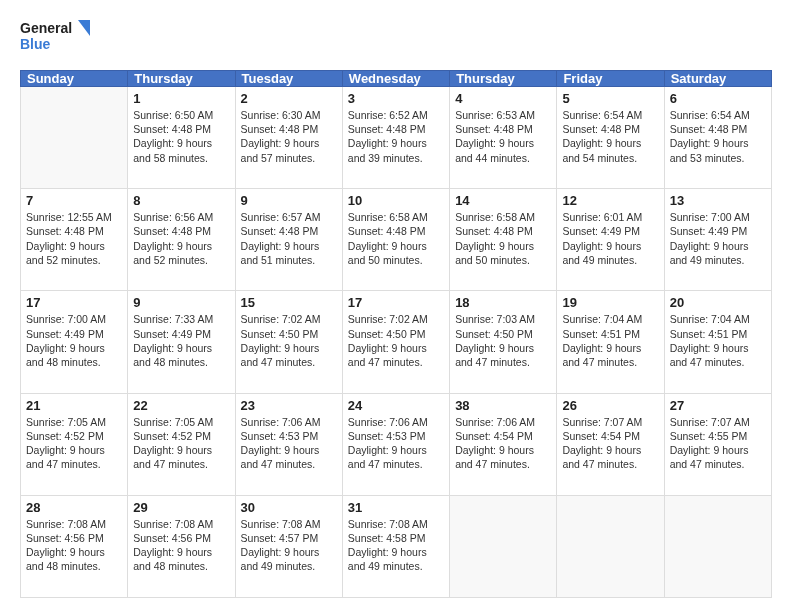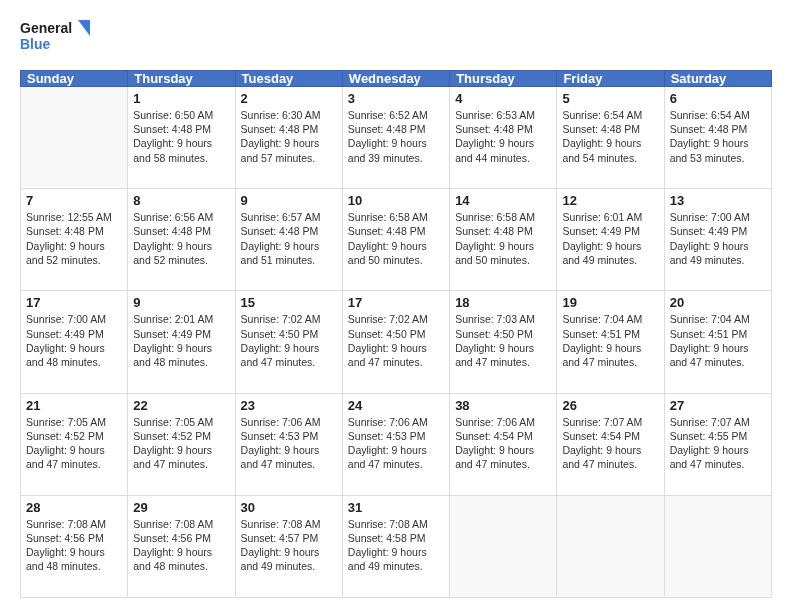--- a/index.html
+++ b/index.html
@@ -211,21 +211,21 @@
         <tr>
           <td>
             <span class="day-num">17</span>
             <span class="cell-line">Sunrise: 7:00 AM</span>
             <span class="cell-line">Sunset: 4:49 PM</span>
             <span class="cell-line">Daylight: 9 hours</span>
             <span class="cell-line">and 48 minutes.</span>
           </td>
           <td>
             <span class="day-num">9</span>
-            <span class="cell-line">Sunrise: 2:01 AM</span>
+            <span class="cell-line">Sunrise: 7:33 AM</span>
             <span class="cell-line">Sunset: 4:49 PM</span>
             <span class="cell-line">Daylight: 9 hours</span>
             <span class="cell-line">and 48 minutes.</span>
           </td>
           <td>
             <span class="day-num">15</span>
             <span class="cell-line">Sunrise: 7:02 AM</span>
             <span class="cell-line">Sunset: 4:50 PM</span>
             <span class="cell-line">Daylight: 9 hours</span>
             <span class="cell-line">and 47 minutes.</span>

